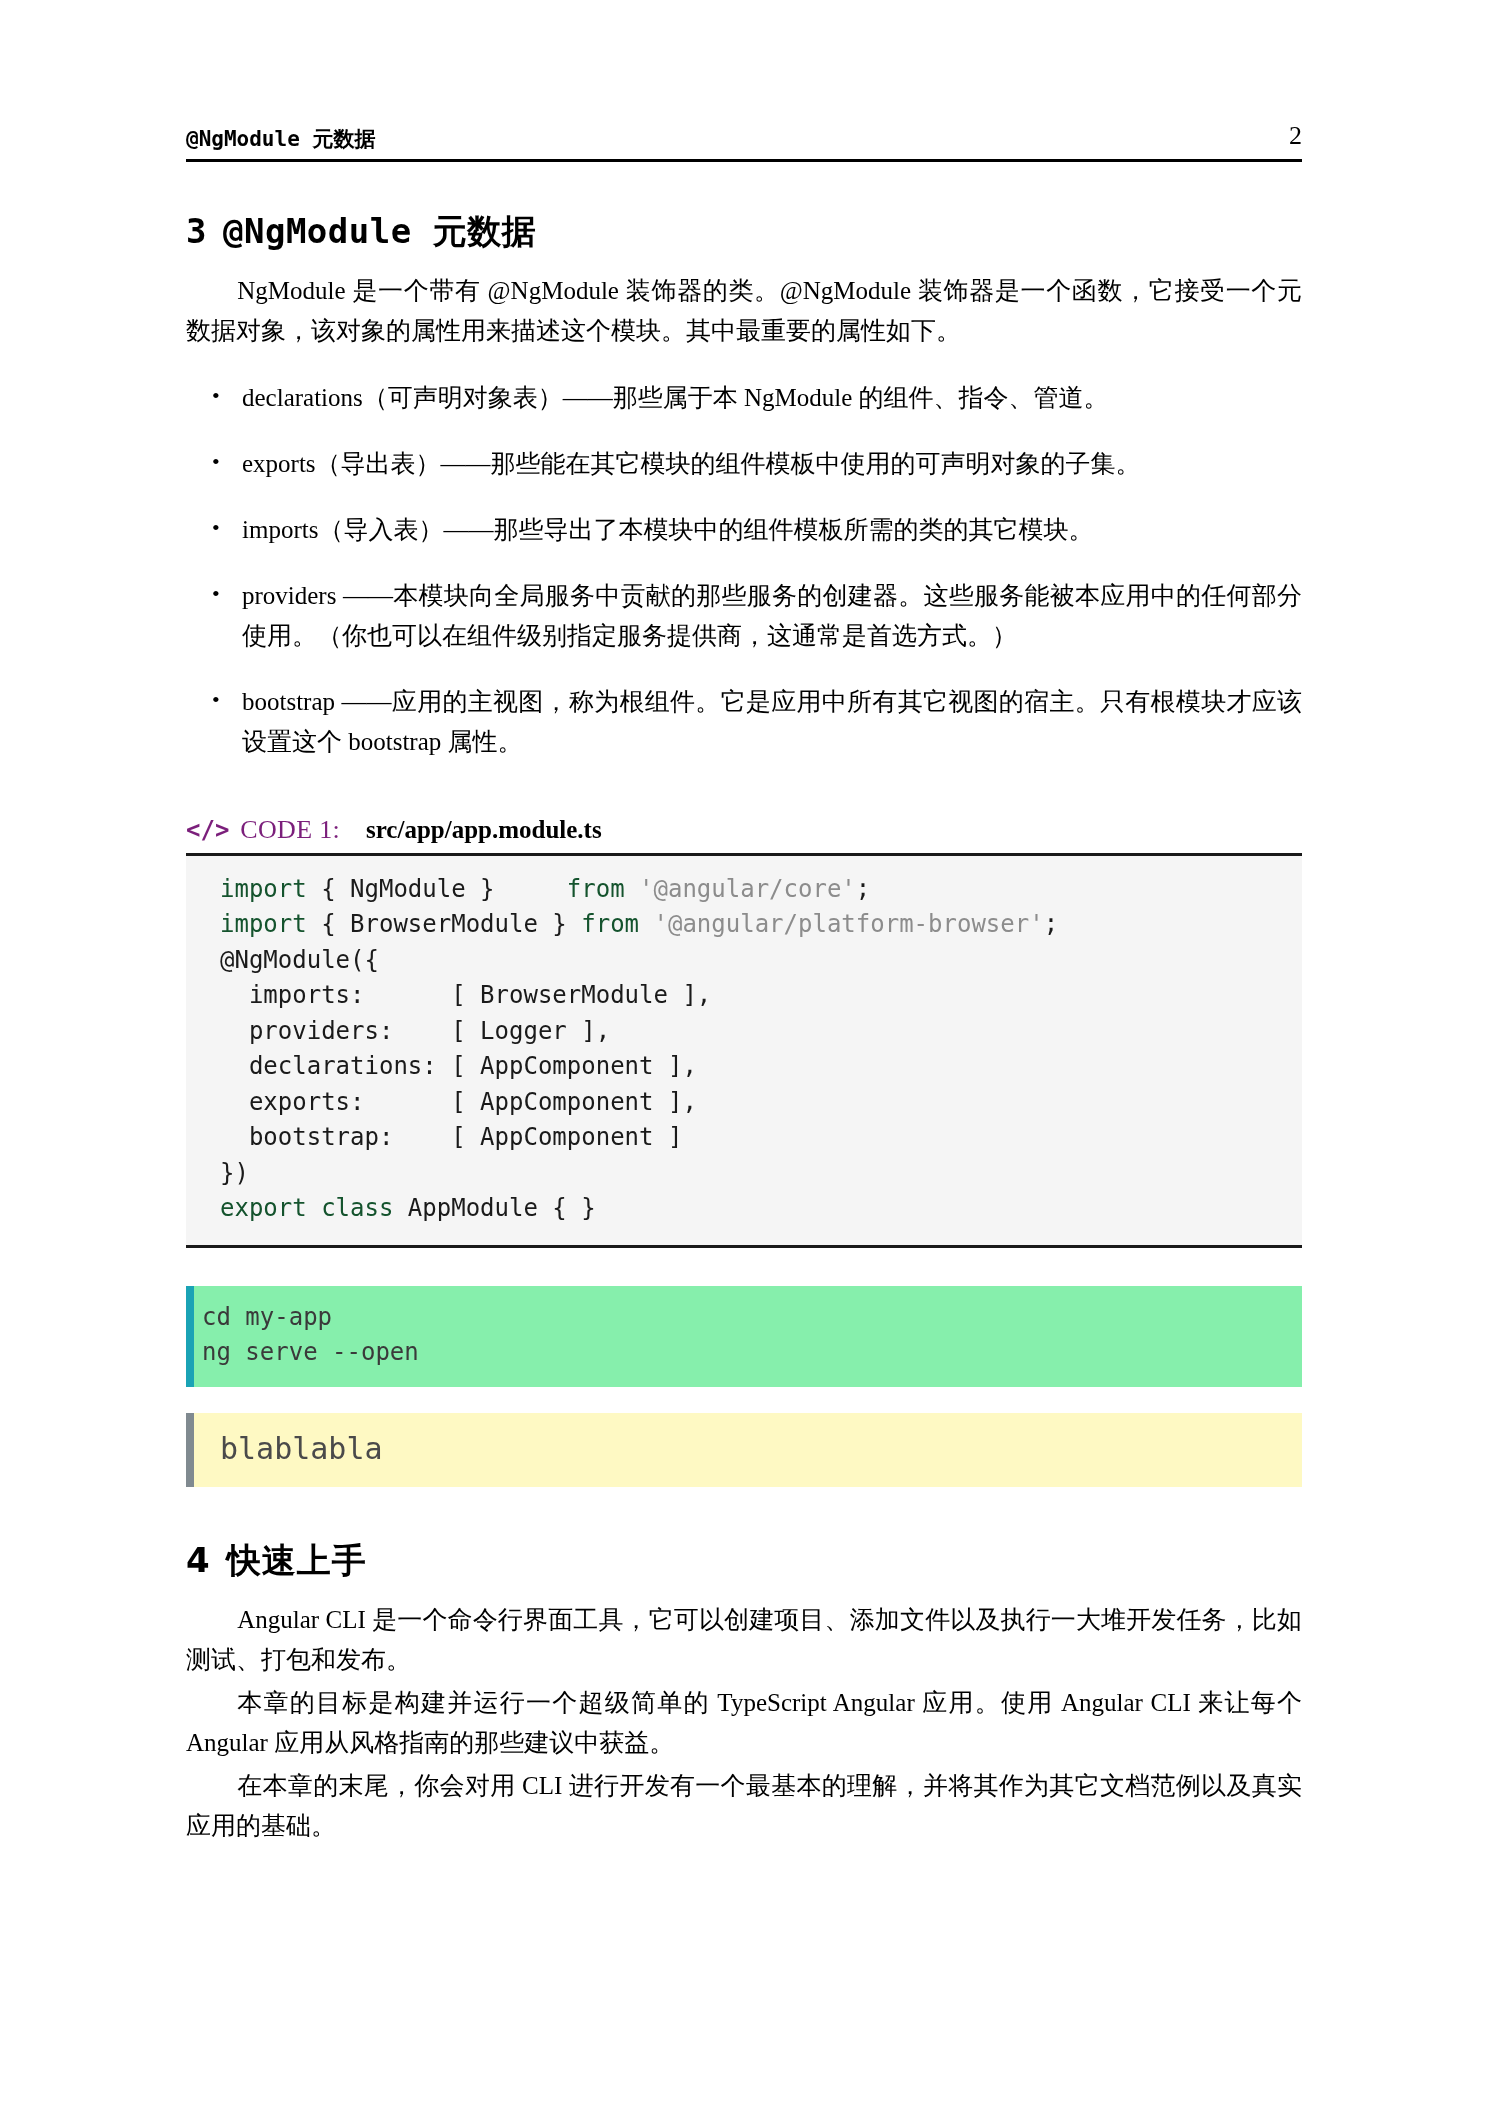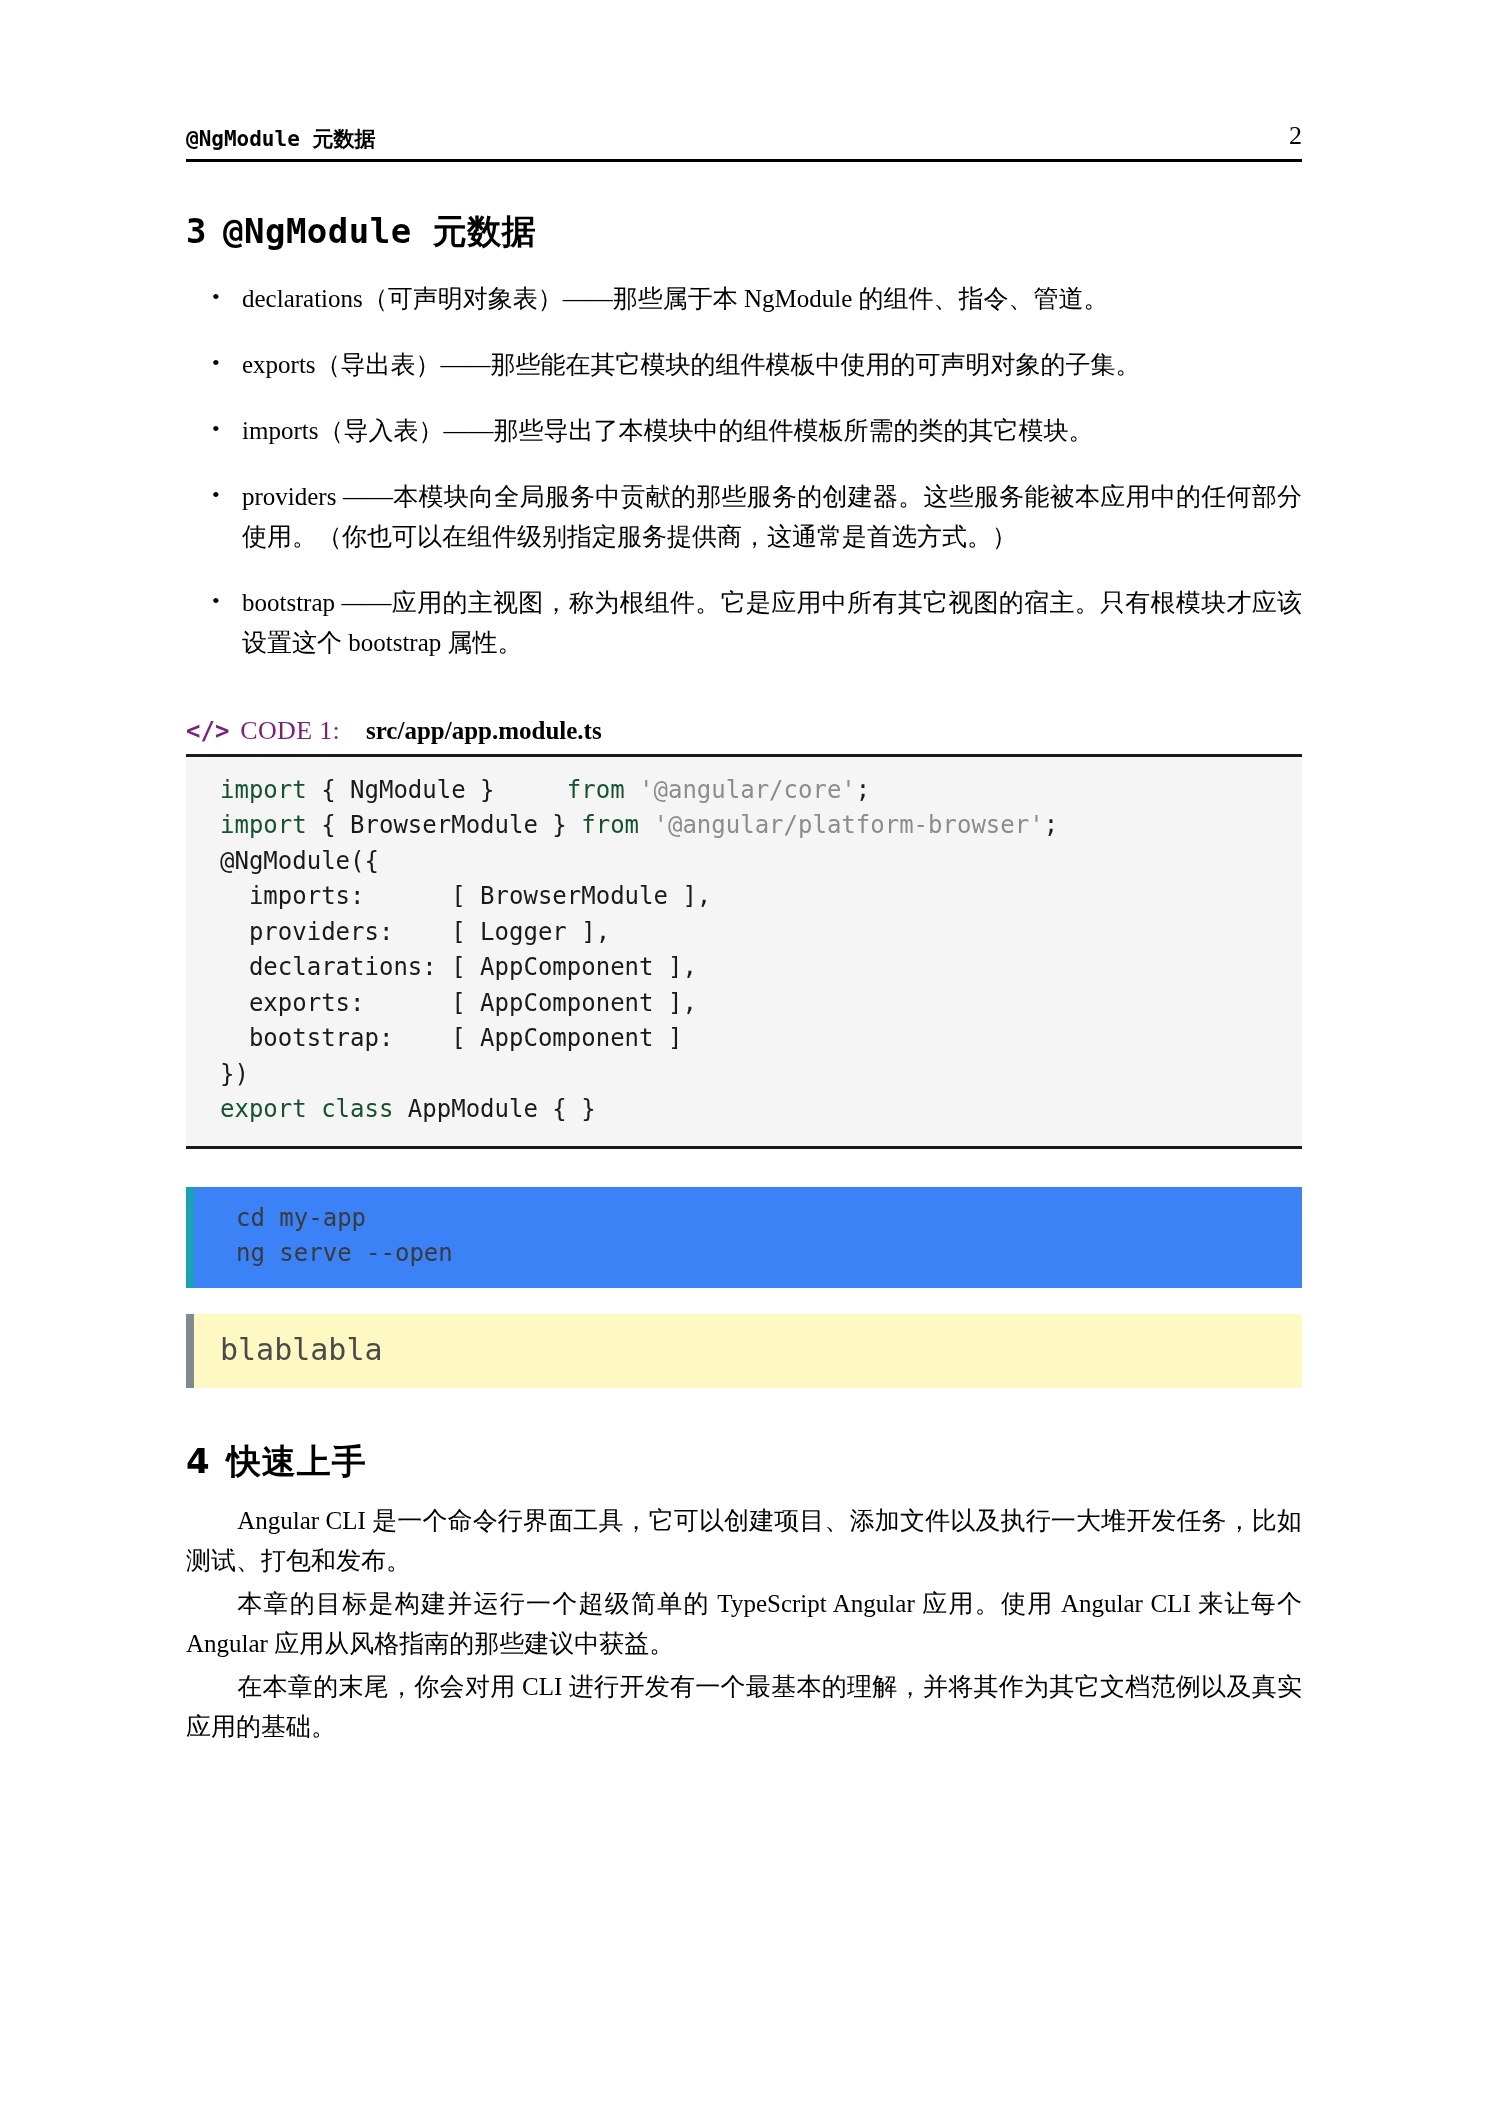--- a/index.html
+++ b/index.html
@@ -165,23 +165,23 @@
     color: #1a1a1a;
     white-space: pre;
     tab-size: 2;
   }
   .kw  { color: #14532d; }
   .str { color: #8c8c8c; }
 
   
   .shellbox {
     margin-top: 38px;
-    background: #3b82f6;
+    background: #86efac;
     border-left: 8px solid #1aa3b5;
-    padding: 14px 0 16px 42px;
+    padding: 14px 0 16px 8px;
     font-family: "DejaVu Sans Mono", "Liberation Mono", monospace;
     font-size: 24px;
     line-height: 1.48;
     color: #3a3a3a;
     white-space: pre;
   }
   .notebox {
     margin-top: 26px;
     background: #fef9c3;
     border-left: 8px solid #808a90;
@@ -199,20 +199,21 @@
 <div class="page">
   <div class="content">
 
     <div class="run-head">
       <div class="run-head-title">@NgModule 元数据</div>
       <div class="run-head-page">2</div>
     </div>
 
     <h2 class="sec-head"><span class="sec-num">3</span><span>@NgModule 元数据</span></h2>
 
+    <p class="body">NgModule 是一个带有 @NgModule 装饰器的类。@NgModule 装饰器是一个函数，它接受一个元数据对象，该对象的属性用来描述这个模块。其中最重要的属性如下。</p>
 
     <ul class="blist">
       <li><span class="bul">•</span><span>declarations（可声明对象表）——那些属于本 NgModule 的组件、指令、管道。</span></li>
       <li><span class="bul">•</span><span>exports（导出表）——那些能在其它模块的组件模板中使用的可声明对象的子集。</span></li>
       <li><span class="bul">•</span><span>imports（导入表）——那些导出了本模块中的组件模板所需的类的其它模块。</span></li>
       <li><span class="bul">•</span><span>providers ——本模块向全局服务中贡献的那些服务的创建器。这些服务能被本应用中的任何部分使用。（你也可以在组件级别指定服务提供商，这通常是首选方式。）</span></li>
       <li><span class="bul">•</span><span>bootstrap ——应用的主视图，称为根组件。它是应用中所有其它视图的宿主。只有根模块才应该设置这个 bootstrap 属性。</span></li>
     </ul>
 
 

